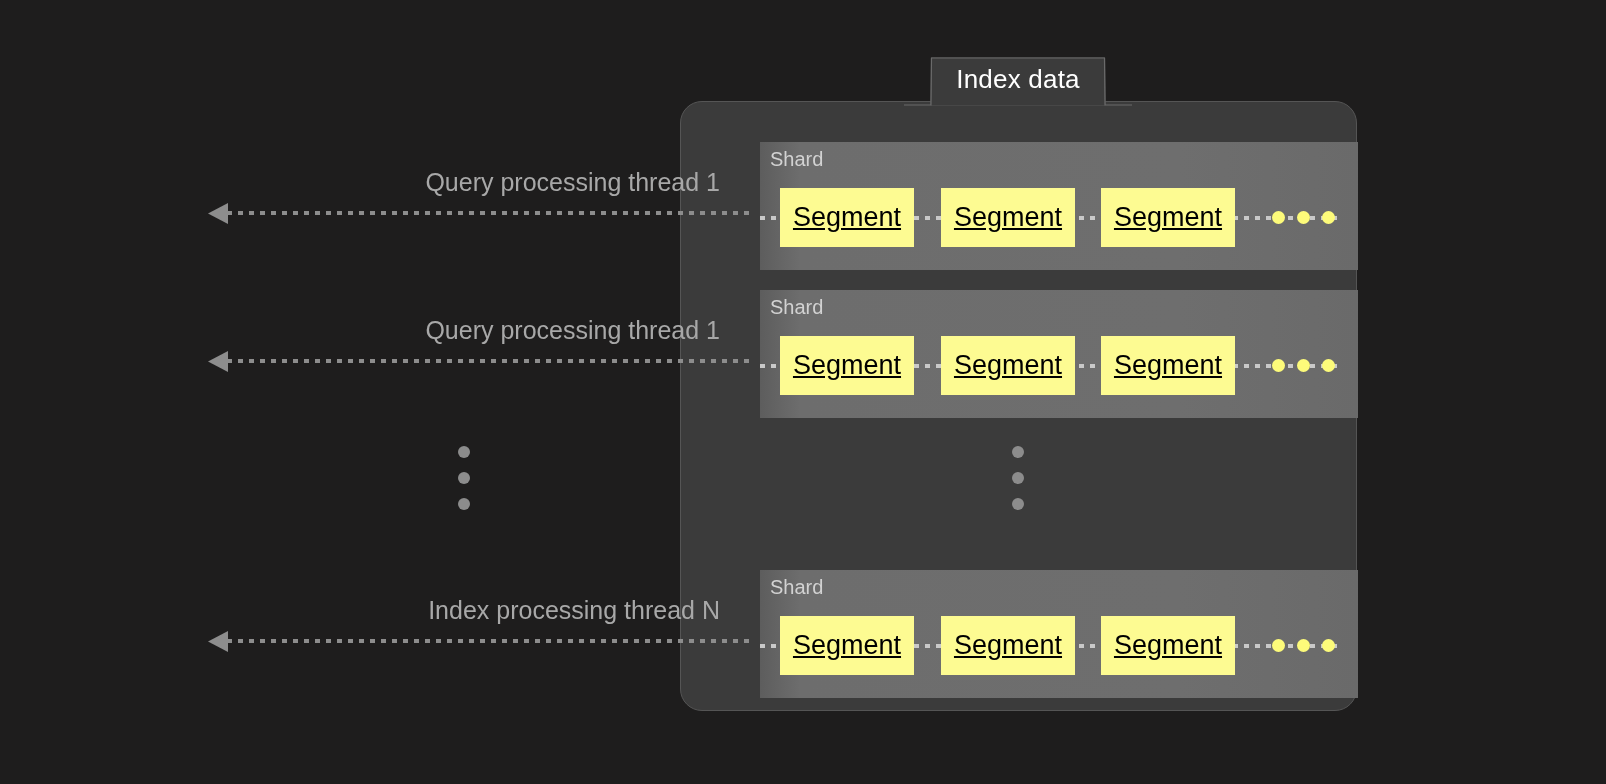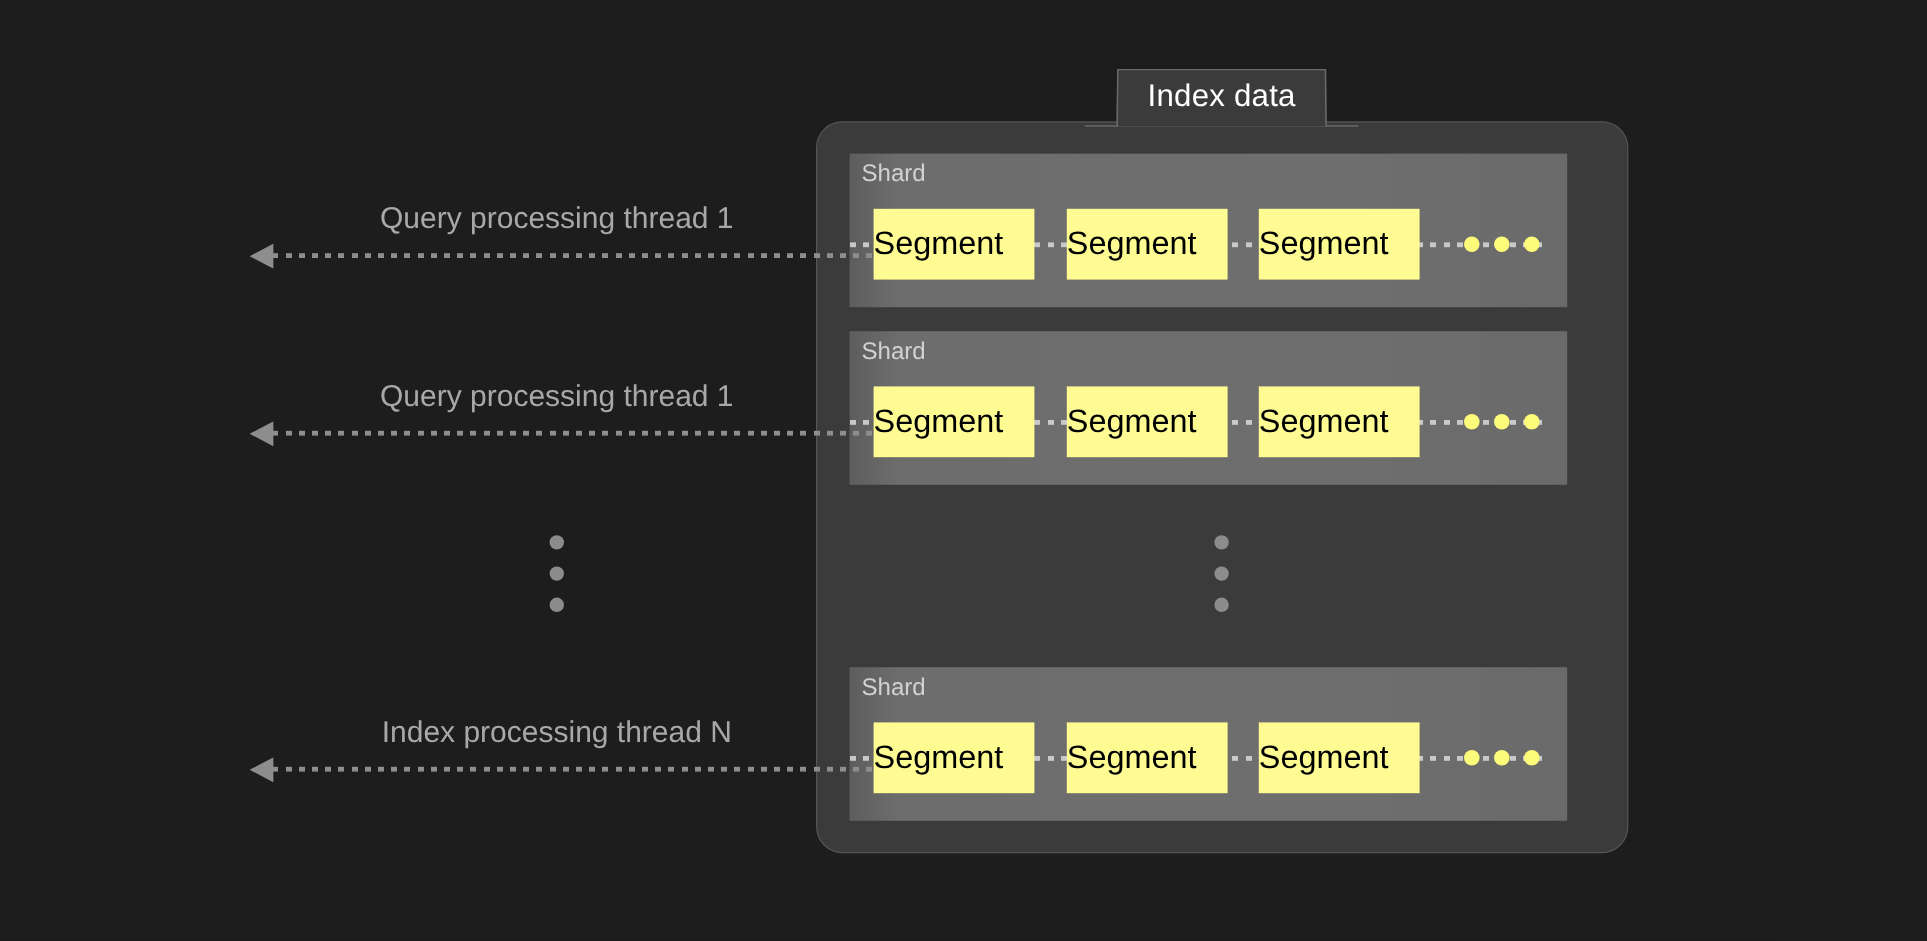--- a/index.html
+++ b/index.html
@@ -47,43 +47,46 @@
     text-align: center;
     color: #ffffff;
     font-size: 26px;
     letter-spacing: 0.2px;
     pointer-events: none;
   }
 
   
   .shard {
     position: absolute;
-    left: 708px;
+    left: 760px;
     width: 598px;
     height: 128px;
     background: linear-gradient(to right, #5d5d5d 0px, #6d6d6d 40px, #6e6e6e 70%, #6a6a6a 100%);
+    margin-top: 14px;
   }
   .shard-label {
     position: absolute;
     left: 10px;
     top: 6px;
     color: #d2d2d2;
     font-size: 20px;
   }
   .segment {
     position: absolute;
     top: 46px;
     width: 134px;
     height: 59px;
     background: #fdfb92;
     color: #000000;
     font-size: 27px;
     line-height: 59px;
+    text-align: center;
     box-sizing: border-box;
     z-index: 3;
+    text-decoration: underline;
   }
   .seg-0 { left: 20px; }
   .seg-1 { left: 181px; }
   .seg-2 { left: 341px; }
 
   
   .shard-line {
     position: absolute;
     left: 0px;
     top: 74px;
@@ -109,21 +112,21 @@
   .thread {
     position: absolute;
     left: 208px;
     height: 70px;
   }
   .thread-label {
     position: absolute;
     left: 0;
     top: 0;
     width: 512px;
-    text-align: center;
+    text-align: right;
     color: #a8a8a8;
     font-size: 25px;
     white-space: nowrap;
   }
   .thread-arrow {
     position: absolute;
     left: 0;
     top: 35px;
     width: 20px;
     height: 21px;

